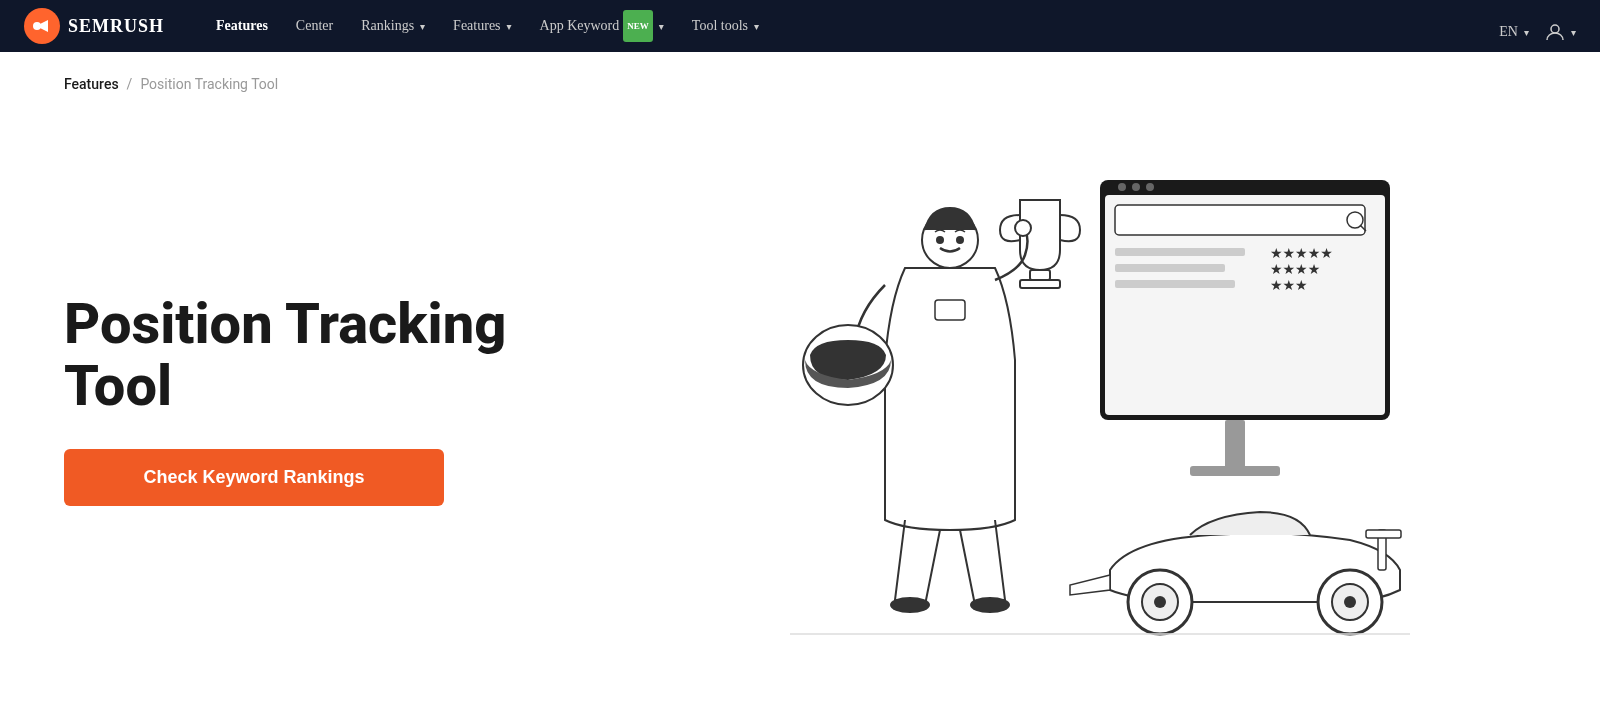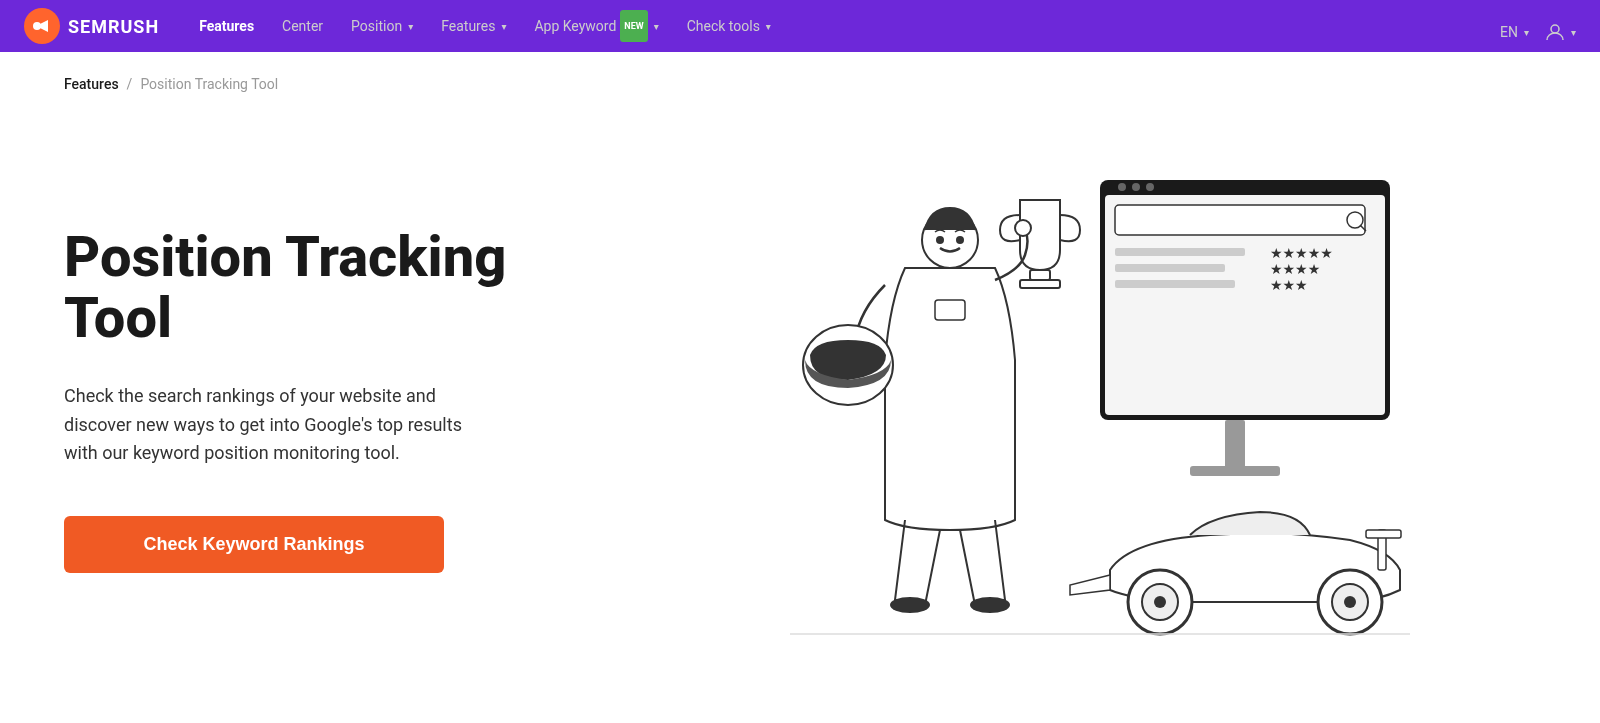--- a/index.html
+++ b/index.html
@@ -1,25 +1,26 @@
 <!DOCTYPE html>
 <html><head>
   <meta charset="utf-8">
   <style>
     * { margin: 0; padding: 0; box-sizing: border-box; }
     body { font-family: -apple-system, BlinkMacSystemFont, 'Segoe UI', Roboto, sans-serif; background: #fff; }
 
     
     nav {
-      background: #6d28d9;
+      background: #0f172a;
       height: 52px;
       display: flex;
       align-items: center;
       padding: 0 24px;
-      gap: 0;
+      gap: 12px;
+      font-family: Liberation Serif, serif;
     }
     .nav-logo {
       display: flex;
       align-items: center;
       gap: 8px;
       margin-right: 28px;
     }
     .logo-icon {
       width: 36px;
       height: 36px;
@@ -158,34 +159,34 @@
       <path d="M24 12 L12 18 L24 24 Z" fill="#fff"></path>
       <circle cx="13" cy="18" r="4" fill="#fff"></circle>
     </svg>
     <span class="logo-text">SEMRUSH</span>
   </div>
 
   <div class="nav-links">
     <div class="nav-link active">Features</div>
     <div class="nav-link">Center</div>
     <div class="nav-link">
-      <span>Position</span>
+      <span>Rankings</span>
       <span class="nav-chevron">▾</span>
     </div>
     <div class="nav-link">
       <span>Features</span>
       <span class="nav-chevron">▾</span>
     </div>
     <div class="nav-link">
       <span>App Keyword</span>
       <span class="nav-badge">new</span>
       <span class="nav-chevron">▾</span>
     </div>
     <div class="nav-link">
-      <span>Check tools</span>
+      <span>Tool tools</span>
       <span class="nav-chevron">▾</span>
     </div>
   </div>
 
   <div class="nav-right">
     <div class="nav-right-item">
       <span>EN</span>
       <span class="nav-chevron">▾</span>
     </div>
     <div class="nav-right-item">
@@ -200,21 +201,20 @@
 
 <div class="breadcrumb">
   <span class="breadcrumb-link">Features</span>
   <span class="breadcrumb-separator">/</span>
   <span class="breadcrumb-current">Position Tracking Tool</span>
 </div>
 
 <section class="hero">
   <div class="hero-content">
     <h1 class="hero-title">Position Tracking Tool</h1>
-    <p class="hero-description">Check the search rankings of your website and discover new ways to get into Google's top results with our keyword position monitoring tool.</p>
     <button class="hero-cta">Check Keyword Rankings</button>
   </div>
 
   <div class="hero-illustration">
 
     <svg class="illustration-svg" viewBox="0 0 680 520" fill="none" xmlns="http://www.w3.org/2000/svg">
 
       <rect x="370" y="40" width="290" height="240" rx="8" fill="#1a1a1a"></rect>
       <rect x="375" y="55" width="280" height="220" rx="4" fill="#f5f5f5"></rect>
 

